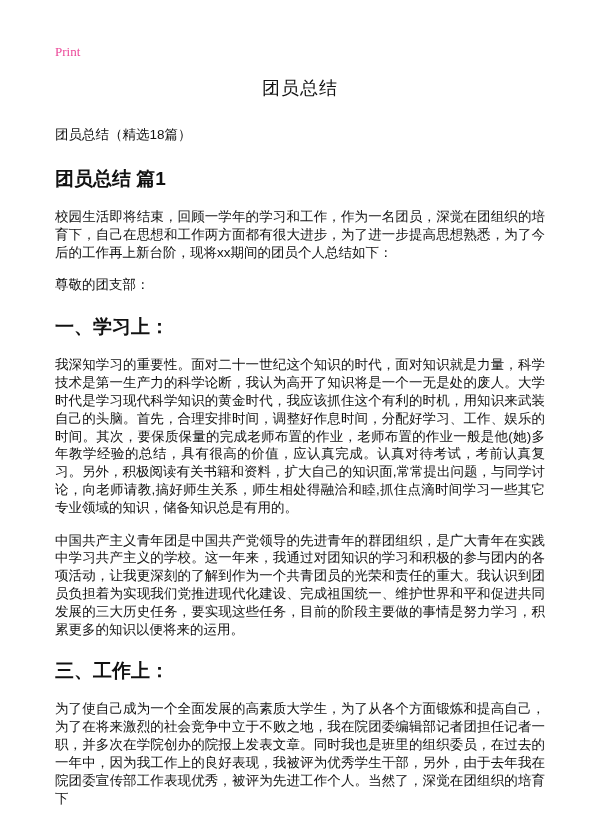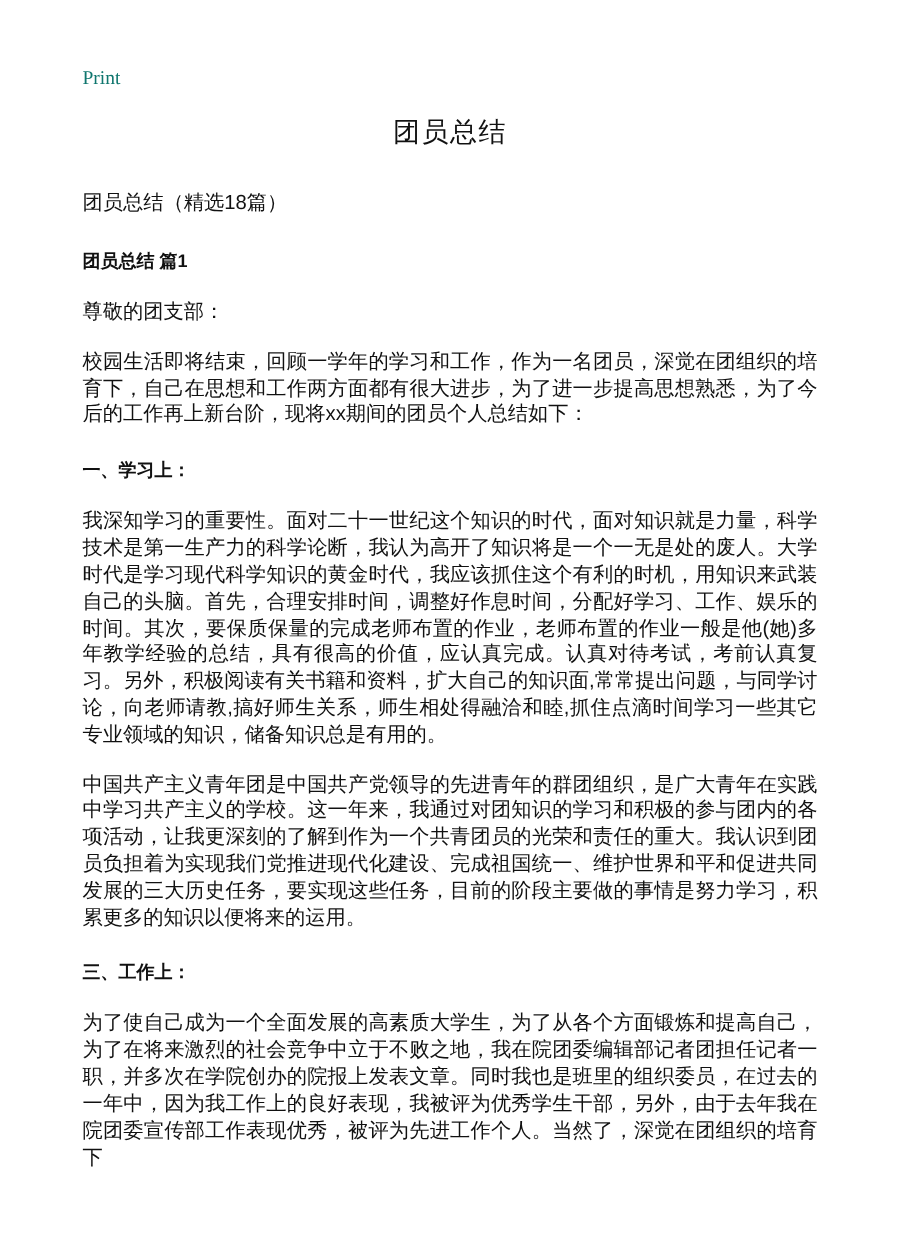--- a/index.html
+++ b/index.html
@@ -15,39 +15,39 @@
     background: #ffffff;
     box-sizing: border-box;
     padding: 44px 55px 0 55px;
     color: #111111;
     font-family: "Liberation Sans", sans-serif;
     overflow: hidden; 
   }
   .print-link {
     font-family: "Liberation Serif", serif;
     font-size: 13px;
-    color: #0f766e;
+    color: #ec4899;
     margin: 0 0 16px 0;
     cursor: pointer;
     width: -moz-fit-content;
     width: fit-content;
   }
   .doc-title {
     font-size: 18px;
     font-weight: normal;
     text-align: center;
     margin: 8px 0 26px 0;
     letter-spacing: 1px;
   }
   .doc-subtitle {
     font-size: 13.5px;
     margin: 0 0 22px 0;
   }
   .section-heading {
-    font-size: 12px;
+    font-size: 19px;
     font-weight: bold;
     margin: 20px 0 16px 0;
   }
   .para {
     font-size: 13.5px;
     line-height: 1.32;
     margin: 15px 0;
     text-align: justify;
     word-break: break-all;
   }
@@ -57,22 +57,22 @@
 
 <div class="page">
 
   <div class="print-link">Print</div>
 
   <h1 class="doc-title">团员总结</h1>
 
   <p class="doc-subtitle">团员总结（精选18篇）</p>
 
   <h2 class="section-heading">团员总结 篇1</h2>
+  <p class="para">校园生活即将结束，回顾一学年的学习和工作，作为一名团员，深觉在团组织的培育下，自己在思想和工作两方面都有很大进步，为了进一步提高思想熟悉，为了今后的工作再上新台阶，现将xx期间的团员个人总结如下：</p>
   <p class="para">尊敬的团支部：</p>
-  <p class="para">校园生活即将结束，回顾一学年的学习和工作，作为一名团员，深觉在团组织的培育下，自己在思想和工作两方面都有很大进步，为了进一步提高思想熟悉，为了今后的工作再上新台阶，现将xx期间的团员个人总结如下：</p>
 
   <h2 class="section-heading">一、学习上：</h2>
   <p class="para">我深知学习的重要性。面对二十一世纪这个知识的时代，面对知识就是力量，科学技术是第一生产力的科学论断，我认为高开了知识将是一个一无是处的废人。大学时代是学习现代科学知识的黄金时代，我应该抓住这个有利的时机，用知识来武装自己的头脑。首先，合理安排时间，调整好作息时间，分配好学习、工作、娱乐的时间。其次，要保质保量的完成老师布置的作业，老师布置的作业一般是他(她)多年教学经验的总结，具有很高的价值，应认真完成。认真对待考试，考前认真复习。另外，积极阅读有关书籍和资料，扩大自己的知识面,常常提出问题，与同学讨论，向老师请教,搞好师生关系，师生相处得融洽和睦,抓住点滴时间学习一些其它专业领域的知识，储备知识总是有用的。</p>
 
   <p class="para">中国共产主义青年团是中国共产党领导的先进青年的群团组织，是广大青年在实践中学习共产主义的学校。这一年来，我通过对团知识的学习和积极的参与团内的各项活动，让我更深刻的了解到作为一个共青团员的光荣和责任的重大。我认识到团员负担着为实现我们党推进现代化建设、完成祖国统一、维护世界和平和促进共同发展的三大历史任务，要实现这些任务，目前的阶段主要做的事情是努力学习，积累更多的知识以便将来的运用。</p>
 
   <h2 class="section-heading">三、工作上：</h2>
   <p class="para">为了使自己成为一个全面发展的高素质大学生，为了从各个方面锻炼和提高自己，为了在将来激烈的社会竞争中立于不败之地，我在院团委编辑部记者团担任记者一职，并多次在学院创办的院报上发表文章。同时我也是班里的组织委员，在过去的一年中，因为我工作上的良好表现，我被评为优秀学生干部，另外，由于去年我在院团委宣传部工作表现优秀，被评为先进工作个人。当然了，深觉在团组织的培育下</p>
 
 </div>

